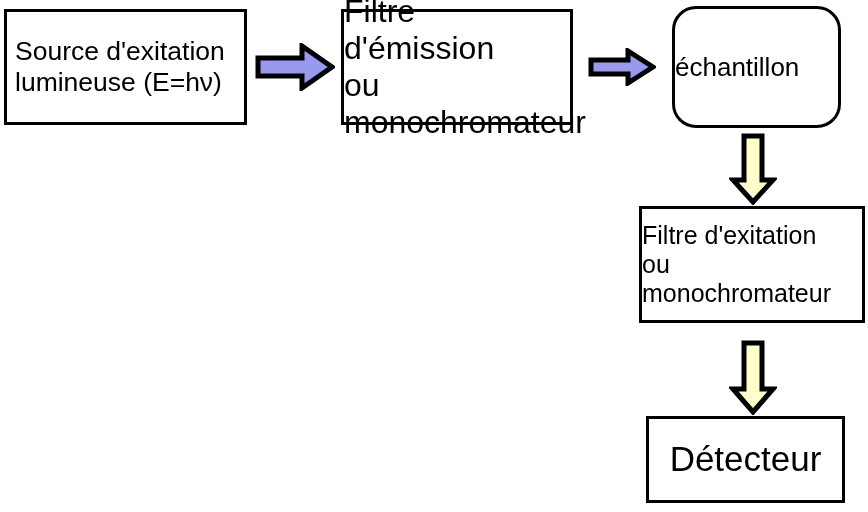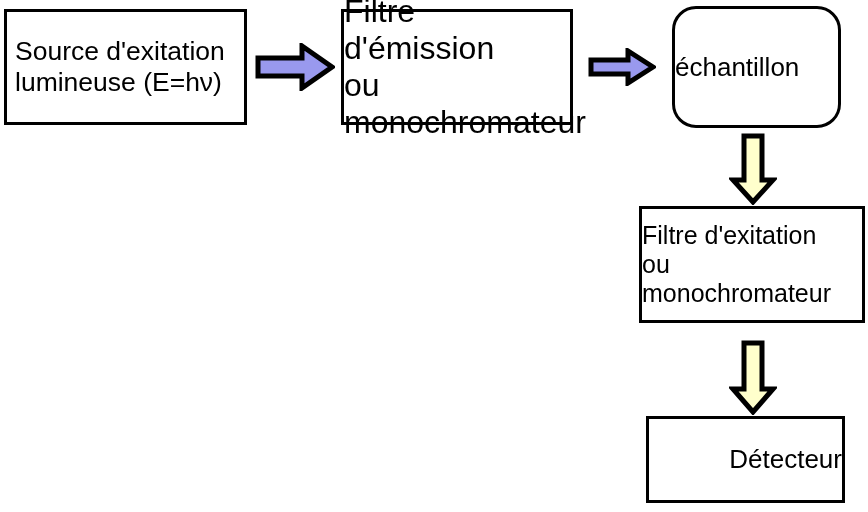--- a/index.html
+++ b/index.html
@@ -88,22 +88,22 @@
   }
 
   
   #node-detector {
     left: 646px;
     top: 416px;
     width: 199px;
     height: 87px;
   }
   #node-detector .label {
-    text-align: right;
-    font-size: 26px;
+    text-align: center;
+    font-size: 35px;
   }
 
   
   .arrow {
     position: absolute;
     display: block;
   }
   #arrow-source-to-emission {
     left: 255px;
     top: 43px;

